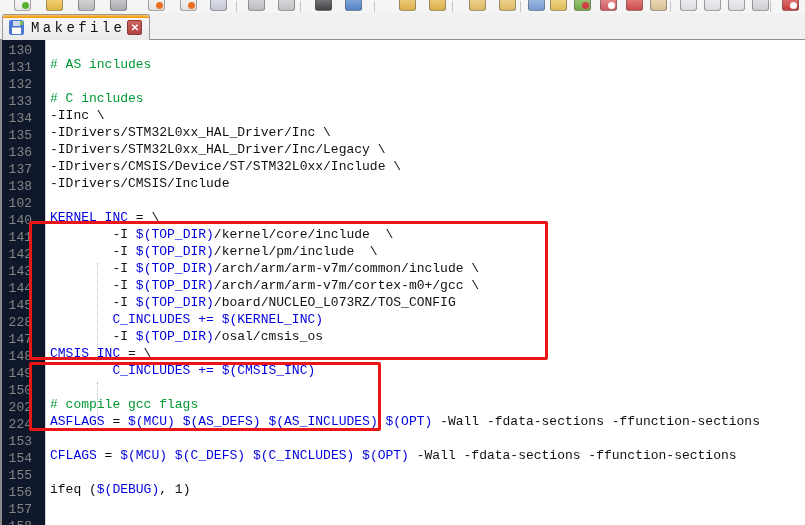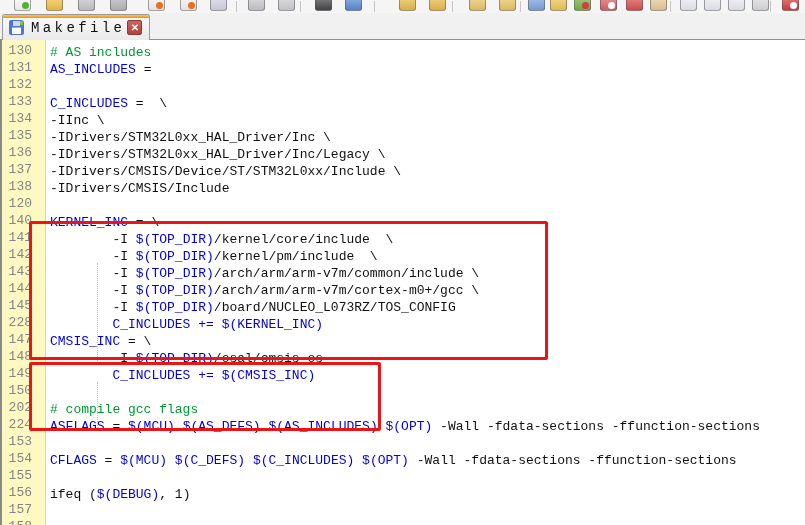--- a/index.html
+++ b/index.html
@@ -32,25 +32,25 @@
   .tab-title{margin-left:7px;font-family:"Liberation Mono",monospace;font-size:14px;
              letter-spacing:3.4px;color:#111;white-space:nowrap;}
   .tab-close{margin-left:2px;width:15px;height:15px;flex:0 0 auto;
              background:linear-gradient(#cf6360,#b04340);border:1px solid #8b3a38;border-radius:2px;
              box-sizing:border-box;color:#fff;font-size:10px;font-weight:bold;line-height:13px;
              text-align:center;cursor:pointer;}
 
   
   .editor{position:absolute;top:40px;left:0;width:805px;height:485px;background:#fff;
           border-left:2px solid #8a8a8a;box-sizing:border-box;}
-  .gutter{position:absolute;left:0;top:0;bottom:0;width:44px;background:#fef9c3;
+  .gutter{position:absolute;left:0;top:0;bottom:0;width:44px;background:#0f172a;
           border-right:1px solid #d2d2d2;box-sizing:border-box;padding-top:2px;}
   .ln{height:17px;line-height:17px;font-family:"Liberation Mono",monospace;font-size:13px;
       color:#858585;text-align:right;padding-right:13px;}
-  .code{position:absolute;left:44px;top:0;right:0;bottom:0;padding-top:4px;overflow:hidden;border-radius:23px;}
+  .code{position:absolute;left:44px;top:0;right:0;bottom:0;padding-top:16px;overflow:hidden;border-radius:23px;}
   .cl{height:17px;line-height:17px;font-family:"Liberation Mono",monospace;font-size:13px;
       white-space:pre;padding-left:4px;color:#101010;}
   .seg-com{color:#009933;}
   .seg-var{color:#0000e0;}
   .seg-pln{color:#101010;}
 
   .iguide{position:absolute;width:0;border-left:1px dotted #bbbbbb;pointer-events:none;}
 
   
   .ann{position:absolute;border:3px solid #ea1515;border-radius:2px;pointer-events:none;
@@ -126,21 +126,21 @@
     <div class="gutter" id="gutter">
         <div class="ln">130</div>
         <div class="ln">131</div>
         <div class="ln">132</div>
         <div class="ln">133</div>
         <div class="ln">134</div>
         <div class="ln">135</div>
         <div class="ln">136</div>
         <div class="ln">137</div>
         <div class="ln">138</div>
-        <div class="ln">120</div>
+        <div class="ln">102</div>
         <div class="ln">140</div>
         <div class="ln">141</div>
         <div class="ln">142</div>
         <div class="ln">143</div>
         <div class="ln">144</div>
         <div class="ln">145</div>
         <div class="ln">228</div>
         <div class="ln">147</div>
         <div class="ln">148</div>
         <div class="ln">149</div>
@@ -149,38 +149,37 @@
         <div class="ln">224</div>
         <div class="ln">153</div>
         <div class="ln">154</div>
         <div class="ln">155</div>
         <div class="ln">156</div>
         <div class="ln">157</div>
         <div class="ln">158</div>
       </div>
     <div class="code" id="code">
         <div class="cl"><span class="seg-com"># AS includes</span></div>
-        <div class="cl"><span class="seg-var">AS_INCLUDES</span><span class="seg-pln"> =</span></div>
         <div class="cl"></div>
-        <div class="cl"><span class="seg-var">C_INCLUDES</span><span class="seg-pln"> =  \</span></div>
+        <div class="cl"><span class="seg-com"># C includes</span></div>
         <div class="cl"><span class="seg-pln">-IInc \</span></div>
         <div class="cl"><span class="seg-pln">-IDrivers/STM32L0xx_HAL_Driver/Inc \</span></div>
         <div class="cl"><span class="seg-pln">-IDrivers/STM32L0xx_HAL_Driver/Inc/Legacy \</span></div>
         <div class="cl"><span class="seg-pln">-IDrivers/CMSIS/Device/ST/STM32L0xx/Include \</span></div>
         <div class="cl"><span class="seg-pln">-IDrivers/CMSIS/Include</span></div>
         <div class="cl"></div>
         <div class="cl"><span class="seg-var">KERNEL_INC</span><span class="seg-pln"> = \</span></div>
         <div class="cl"><span class="seg-pln">        -I </span><span class="seg-var">$(TOP_DIR)</span><span class="seg-pln">/kernel/core/include  \</span></div>
         <div class="cl"><span class="seg-pln">        -I </span><span class="seg-var">$(TOP_DIR)</span><span class="seg-pln">/kernel/pm/include  \</span></div>
         <div class="cl"><span class="seg-pln">        -I </span><span class="seg-var">$(TOP_DIR)</span><span class="seg-pln">/arch/arm/arm-v7m/common/include \</span></div>
         <div class="cl"><span class="seg-pln">        -I </span><span class="seg-var">$(TOP_DIR)</span><span class="seg-pln">/arch/arm/arm-v7m/cortex-m0+/gcc \</span></div>
         <div class="cl"><span class="seg-pln">        -I </span><span class="seg-var">$(TOP_DIR)</span><span class="seg-pln">/board/NUCLEO_L073RZ/TOS_CONFIG</span></div>
         <div class="cl"><span class="seg-var">        C_INCLUDES += $(KERNEL_INC)</span></div>
+        <div class="cl"><span class="seg-pln">        -I </span><span class="seg-var">$(TOP_DIR)</span><span class="seg-pln">/osal/cmsis_os</span></div>
         <div class="cl"><span class="seg-var">CMSIS_INC</span><span class="seg-pln"> = \</span></div>
-        <div class="cl"><span class="seg-pln">        -I </span><span class="seg-var">$(TOP_DIR)</span><span class="seg-pln">/osal/cmsis_os</span></div>
         <div class="cl"><span class="seg-var">        C_INCLUDES += $(CMSIS_INC)</span></div>
         <div class="cl"></div>
         <div class="cl"><span class="seg-com"># compile gcc flags</span></div>
         <div class="cl"><span class="seg-var">ASFLAGS</span><span class="seg-pln"> = </span><span class="seg-var">$(MCU)</span><span class="seg-pln"> </span><span class="seg-var">$(AS_DEFS)</span><span class="seg-pln"> </span><span class="seg-var">$(AS_INCLUDES)</span><span class="seg-pln"> </span><span class="seg-var">$(OPT)</span><span class="seg-pln"> -Wall -fdata-sections -ffunction-sections</span></div>
         <div class="cl"></div>
         <div class="cl"><span class="seg-var">CFLAGS</span><span class="seg-pln"> = </span><span class="seg-var">$(MCU)</span><span class="seg-pln"> </span><span class="seg-var">$(C_DEFS)</span><span class="seg-pln"> </span><span class="seg-var">$(C_INCLUDES)</span><span class="seg-pln"> </span><span class="seg-var">$(OPT)</span><span class="seg-pln"> -Wall -fdata-sections -ffunction-sections</span></div>
         <div class="cl"></div>
         <div class="cl"><span class="seg-pln">ifeq (</span><span class="seg-var">$(DEBUG)</span><span class="seg-pln">, 1)</span></div>
       </div>
   </div>

